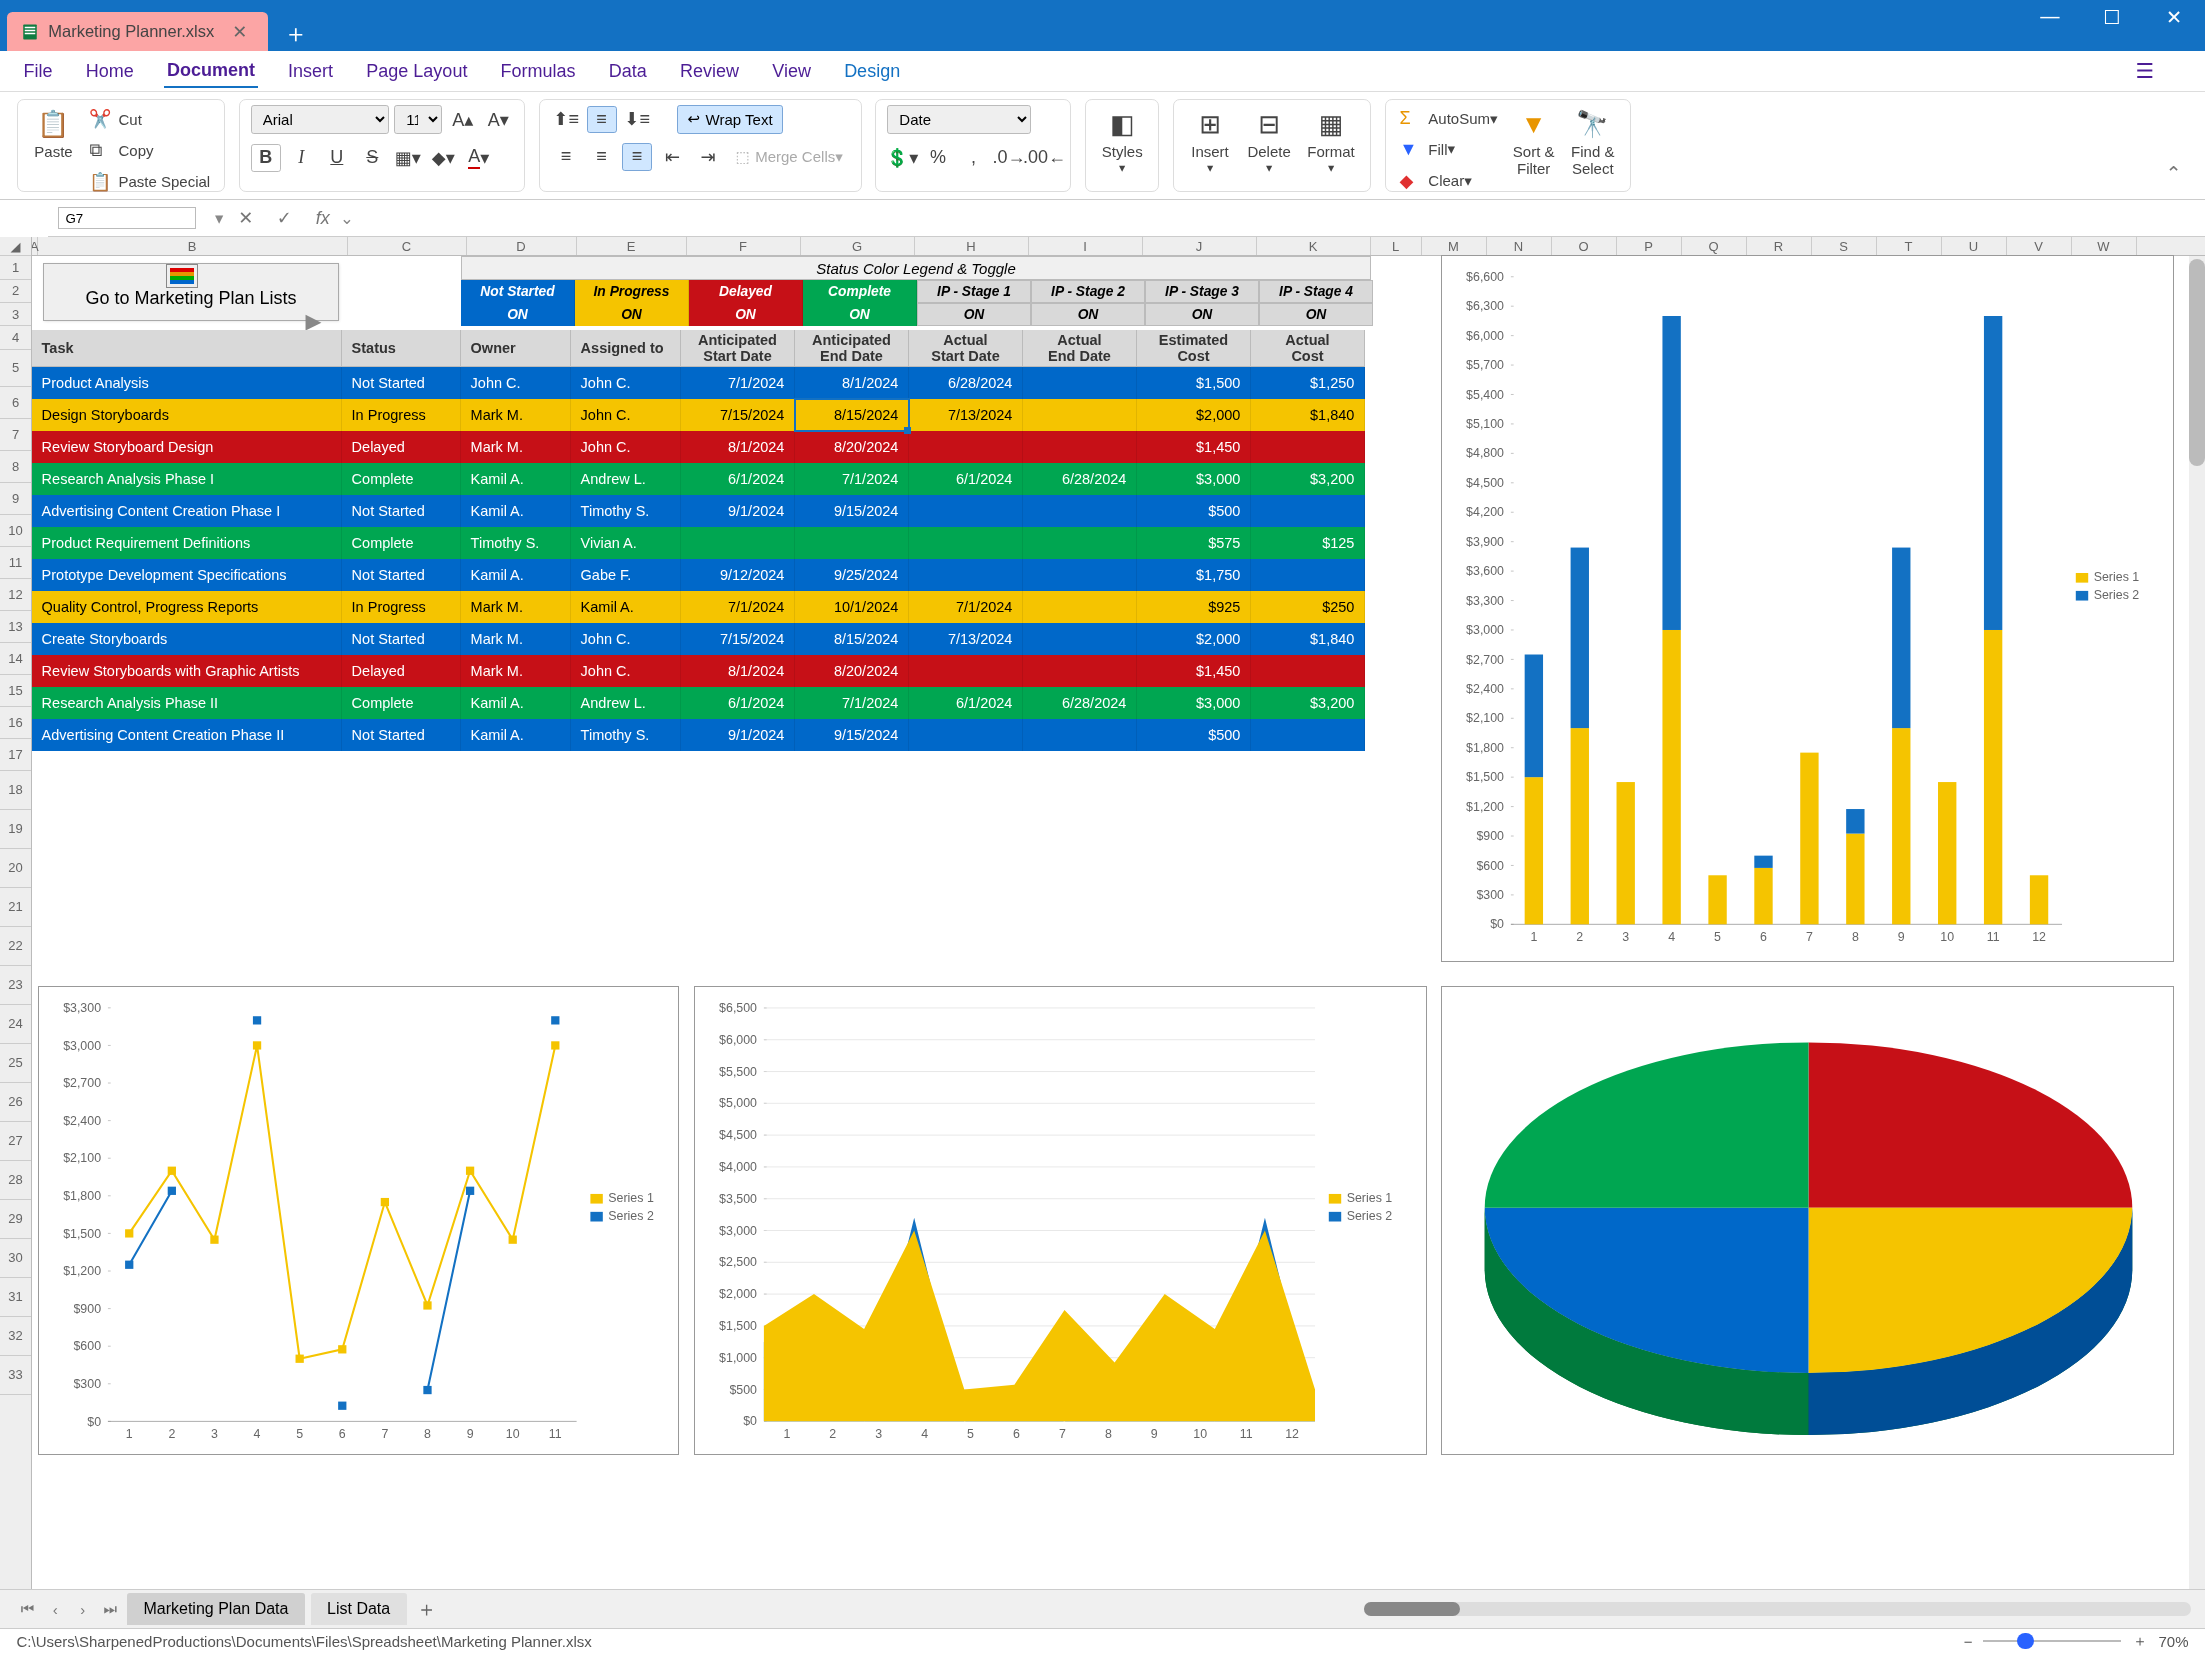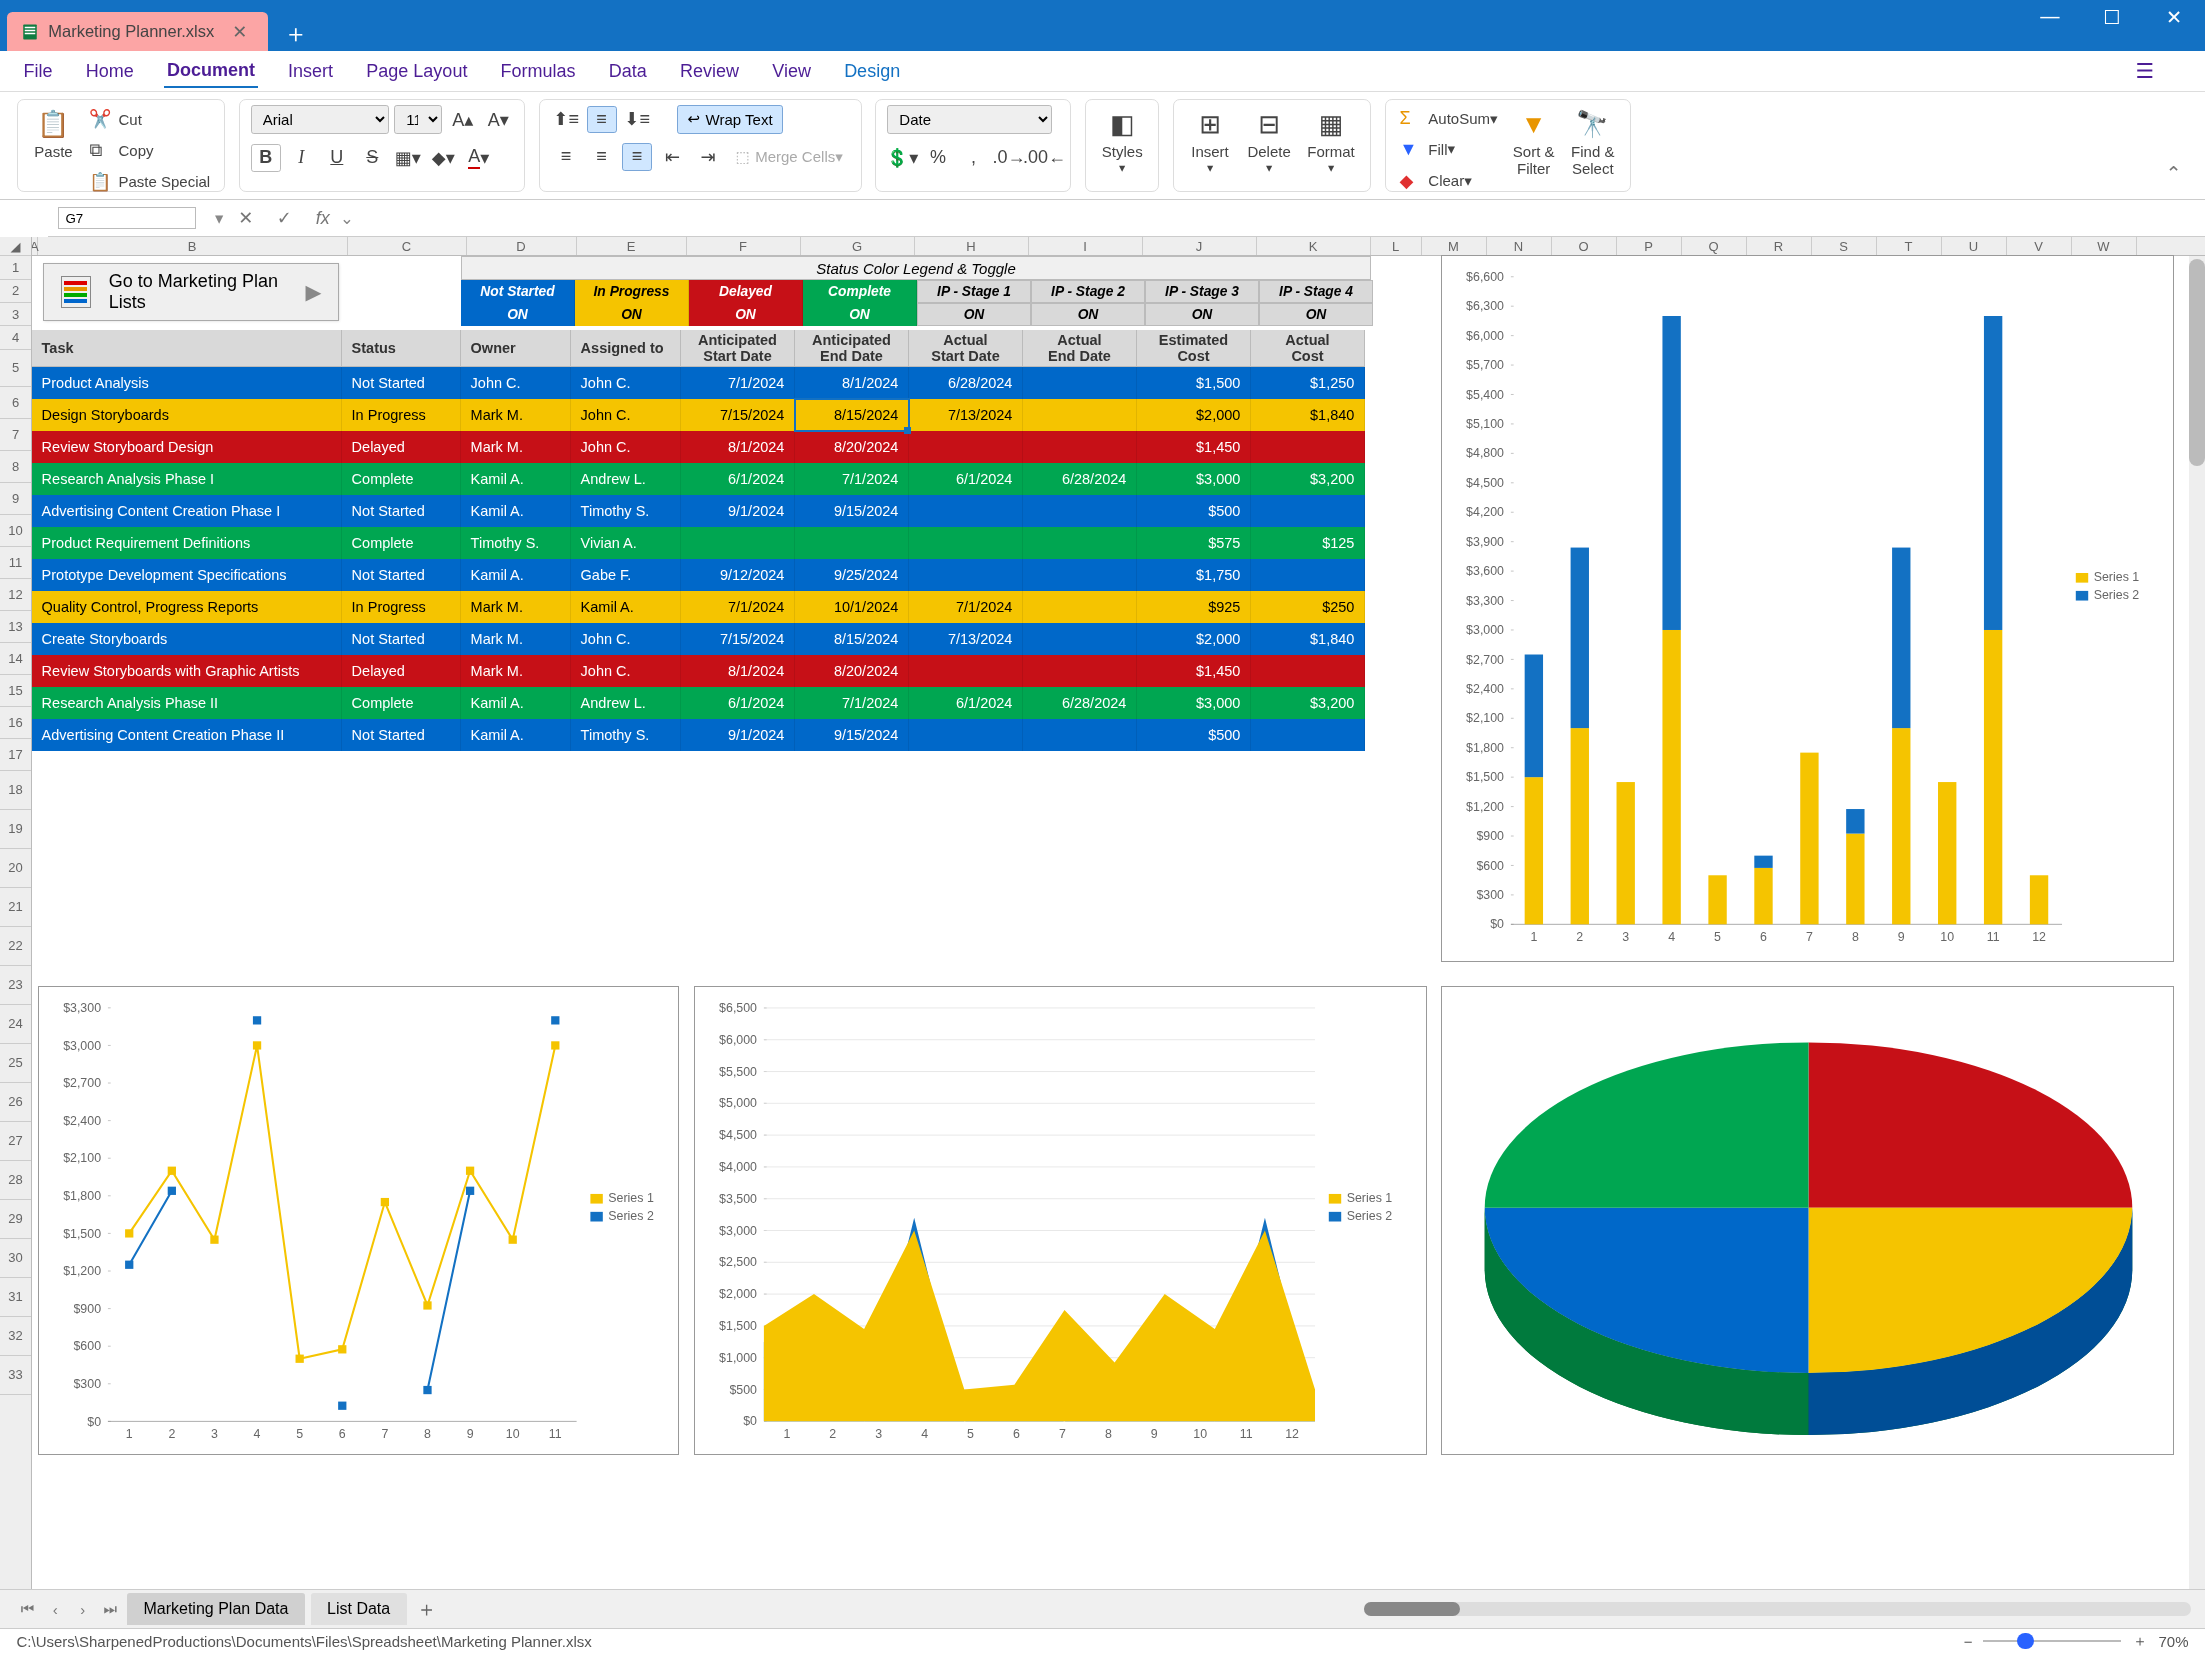--- a/index.html
+++ b/index.html
@@ -35,21 +35,21 @@
 .fx-icons span { display:inline-block; width:34px; text-align:center; color:#777; font-size:18px; }
 .formula-input { flex:1; padding:2.8px 8.3px; }
 .grid-area { display:flex; height:1385px; }
 .rowhdr-col { width:32px; background:#eee; border-right:0.7px solid #bbb; }
 .rowhdr-col div { height:23.4px; border-bottom:0.7px solid #ccc; display:flex; align-items:center; justify-content:center; font-size:13px; color:#666; }
 .rowhdr-col div.first { height:19.3px; }
 .main-cols { flex:1; position:relative; overflow:hidden; }
 .colhdrs { height:19.3px; background:#eee; border-bottom:0.7px solid #bbb; display:flex; }
 .colhdrs div { border-right:0.7px solid #ccc; display:flex; align-items:center; justify-content:center; font-size:13px; color:#666; }
 .sheet { position:relative; }
-.gotobtn { position:absolute; left:11px; top:6.9px; width:296px; height:58px; background:#efefef; border:0.7px solid #aaa; display:flex; align-items:center; padding:0 16.5px; font-size:18px; box-shadow:1.4px 1.4px 2.8px rgba(0,0,0,0.15); }
+.gotobtn { position:absolute; left:11px; top:6.9px; width:296px; height:58px; background:#efefef; border:0.7px solid #aaa; display:flex; align-items:center; padding:0 16.5px; font-size:18px; box-shadow:1.4px 1.4px 2.8px rgba(0,0,0,0.15);flex-direction:column; }
 .gotobtn .list-ic { width:32px; height:32px; margin-right:18px; display:flex; flex-direction:column; justify-content:space-around; padding:2.8px; border:0.7px solid #888; }
 .gotobtn .list-ic span { height:4.1px; }
 .gotobtn .arrow { margin-left:auto; font-size:20.7px; color:#888; }
 .legend-area { position:absolute; left:429px; top:0;font-style:italic; }
 .legend-title { height:23.4px; width:910px; text-align:center; font-size:15px; background:#f0f0f0; border:0.7px solid #bbb; line-height:23.4px; }
 .legend-row { display:flex; }
 .legend-cell { width:114px; height:23.4px; display:flex; align-items:center; justify-content:center; font-size:13.8px; font-weight:bold; border-right:0.7px solid rgba(0,0,0,0.1); }
 .c-blue { background:#0068c9; color:#fff; }
 .c-yellow { background:#f5c400; color:#000; }
 .c-red { background:#c61017; color:#fff; }
@@ -171,21 +171,21 @@
         <span class="tool">≡</span>
         <span class="tool active">≡</span>
         <span class="tool">⇤</span>
         <span class="tool">⇥</span>
         <div class="merge-btn"><span style="margin-right:5.5px">⬚</span><span>Merge Cells</span>▾</div>
       </div>
     </div>
   </div>
   <div class="ribbon-group">
     <div class="ribbon-col" style="gap:9.6px;">
-      <select style="width:165px"><option>Date</option></select>
+      <select style="width:144px"><option>Date</option></select>
       <div class="ribbon-row">
         <span class="tool">💲▾</span>
         <span class="tool">%</span>
         <span class="tool">,</span>
         <span class="tool">.0→</span>
         <span class="tool">.00←</span>
       </div>
     </div>
   </div>
   <div class="ribbon-group">

